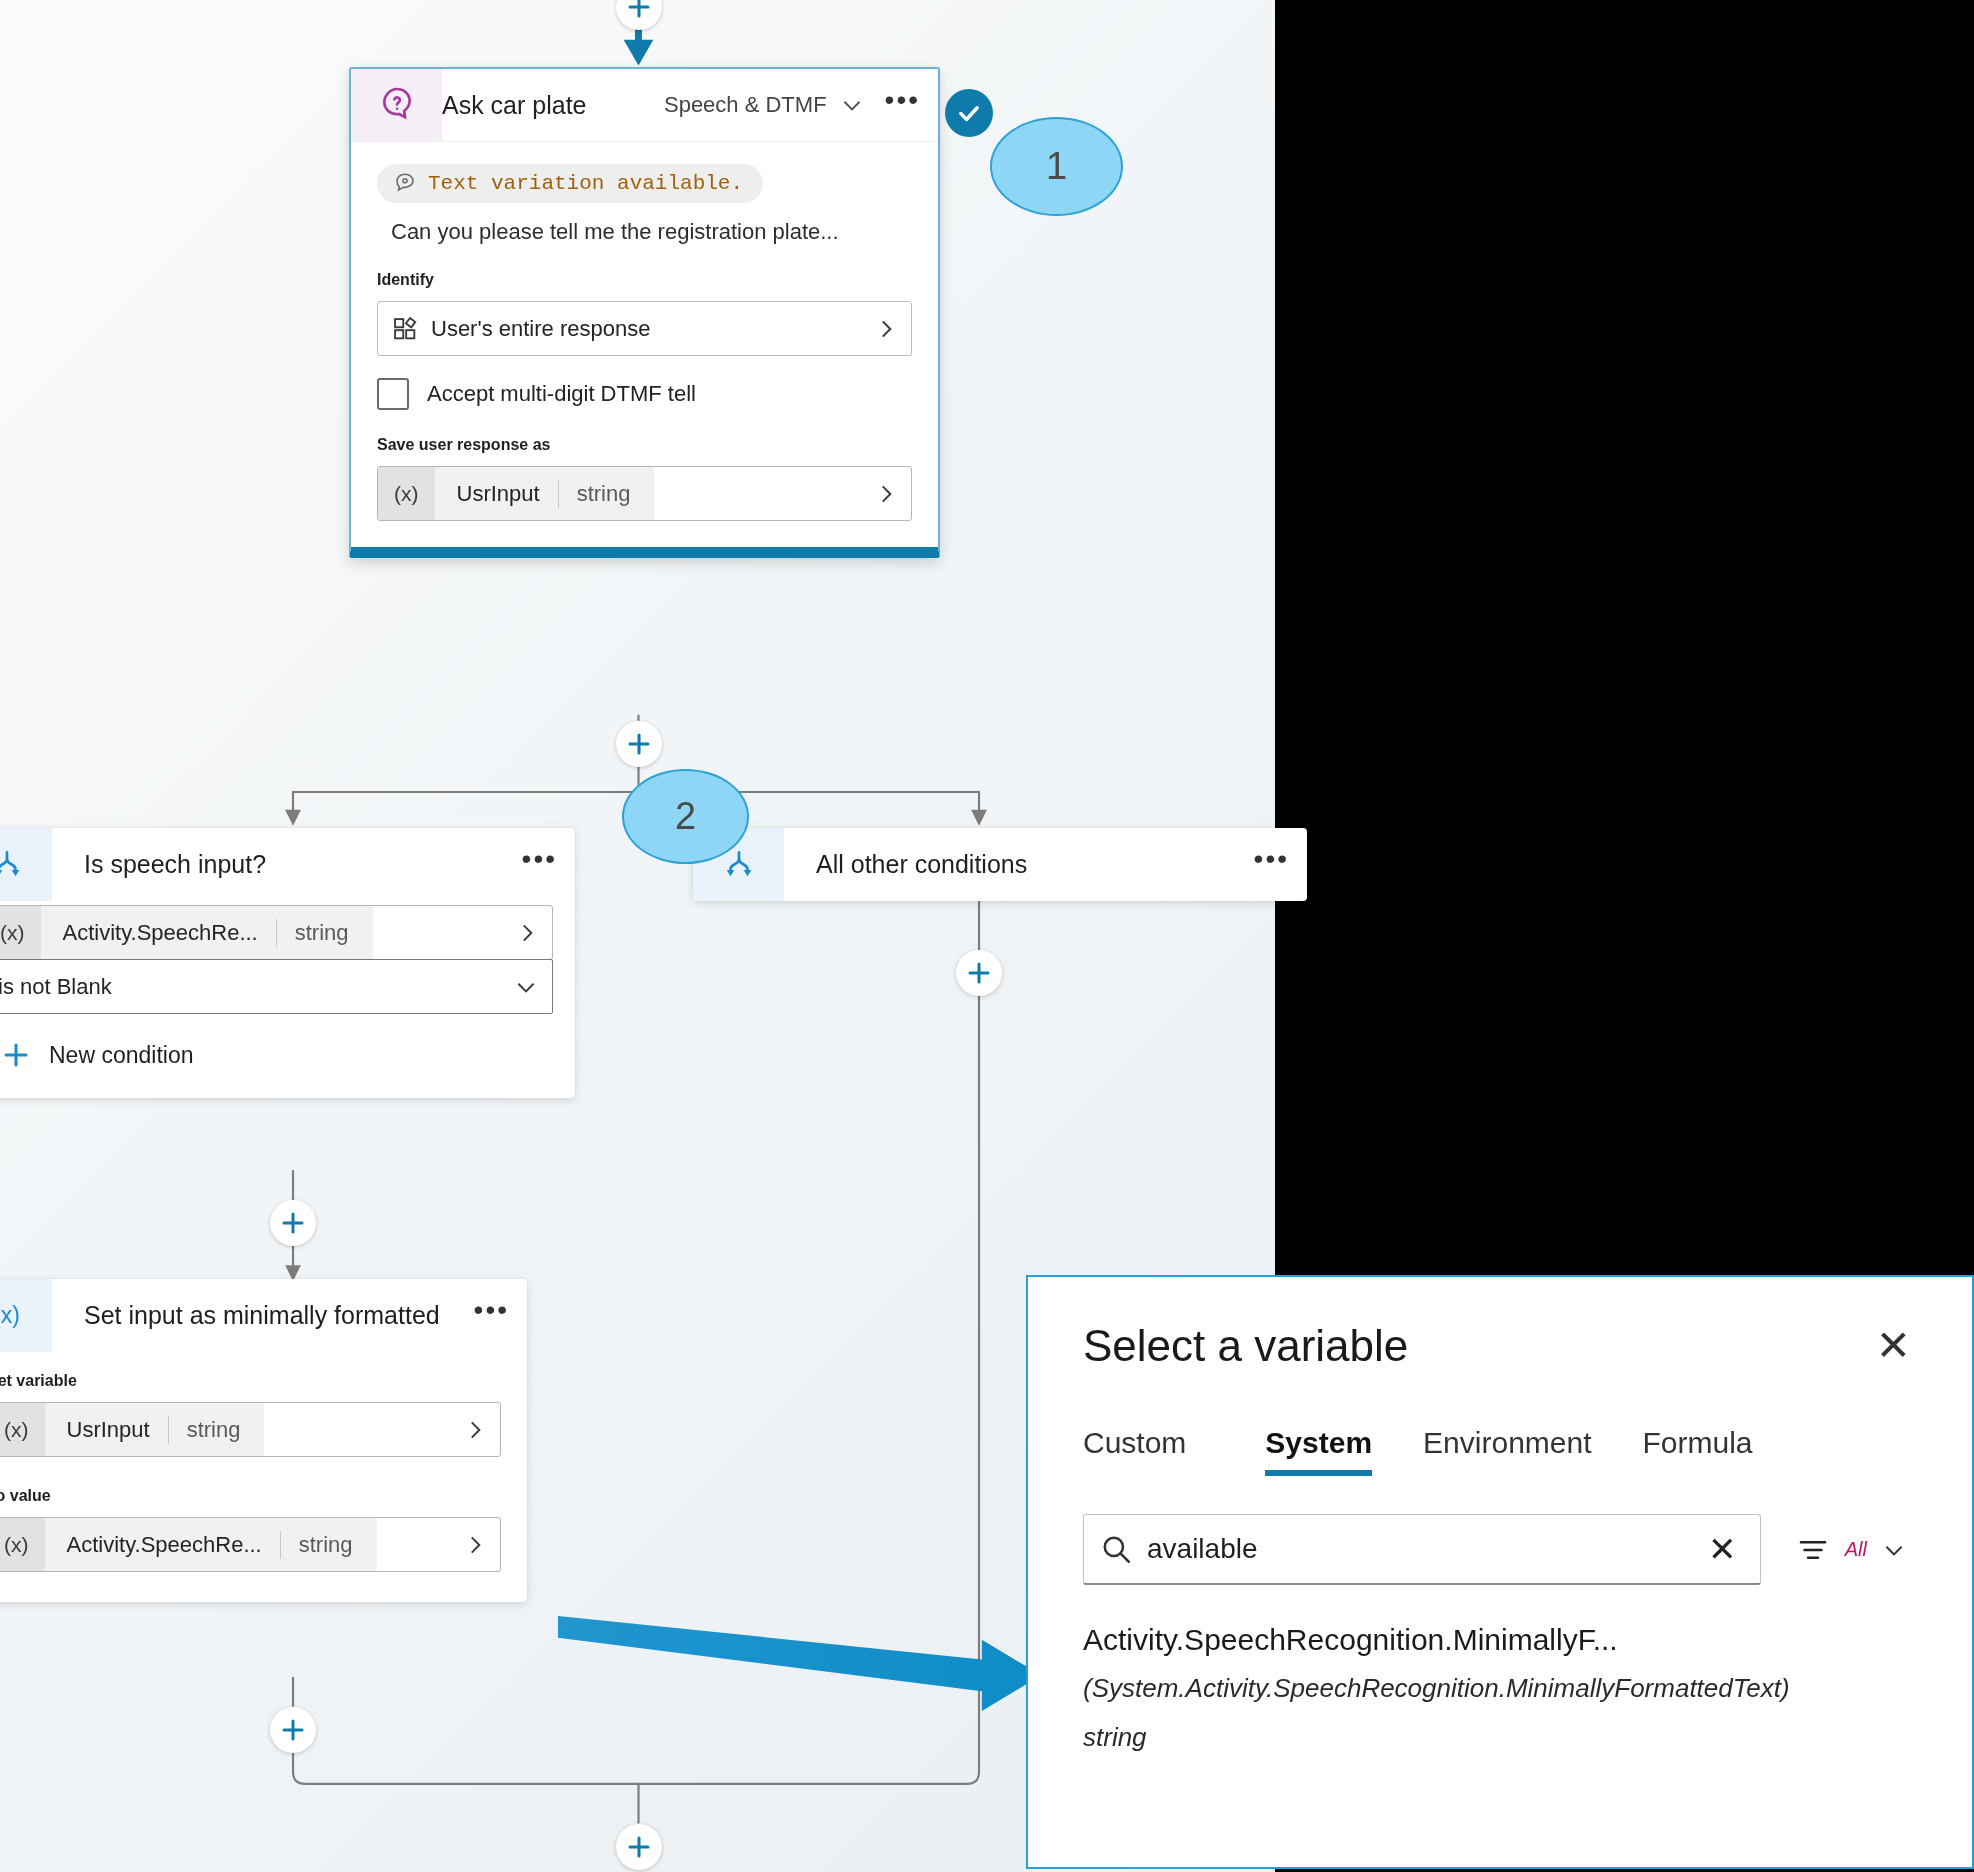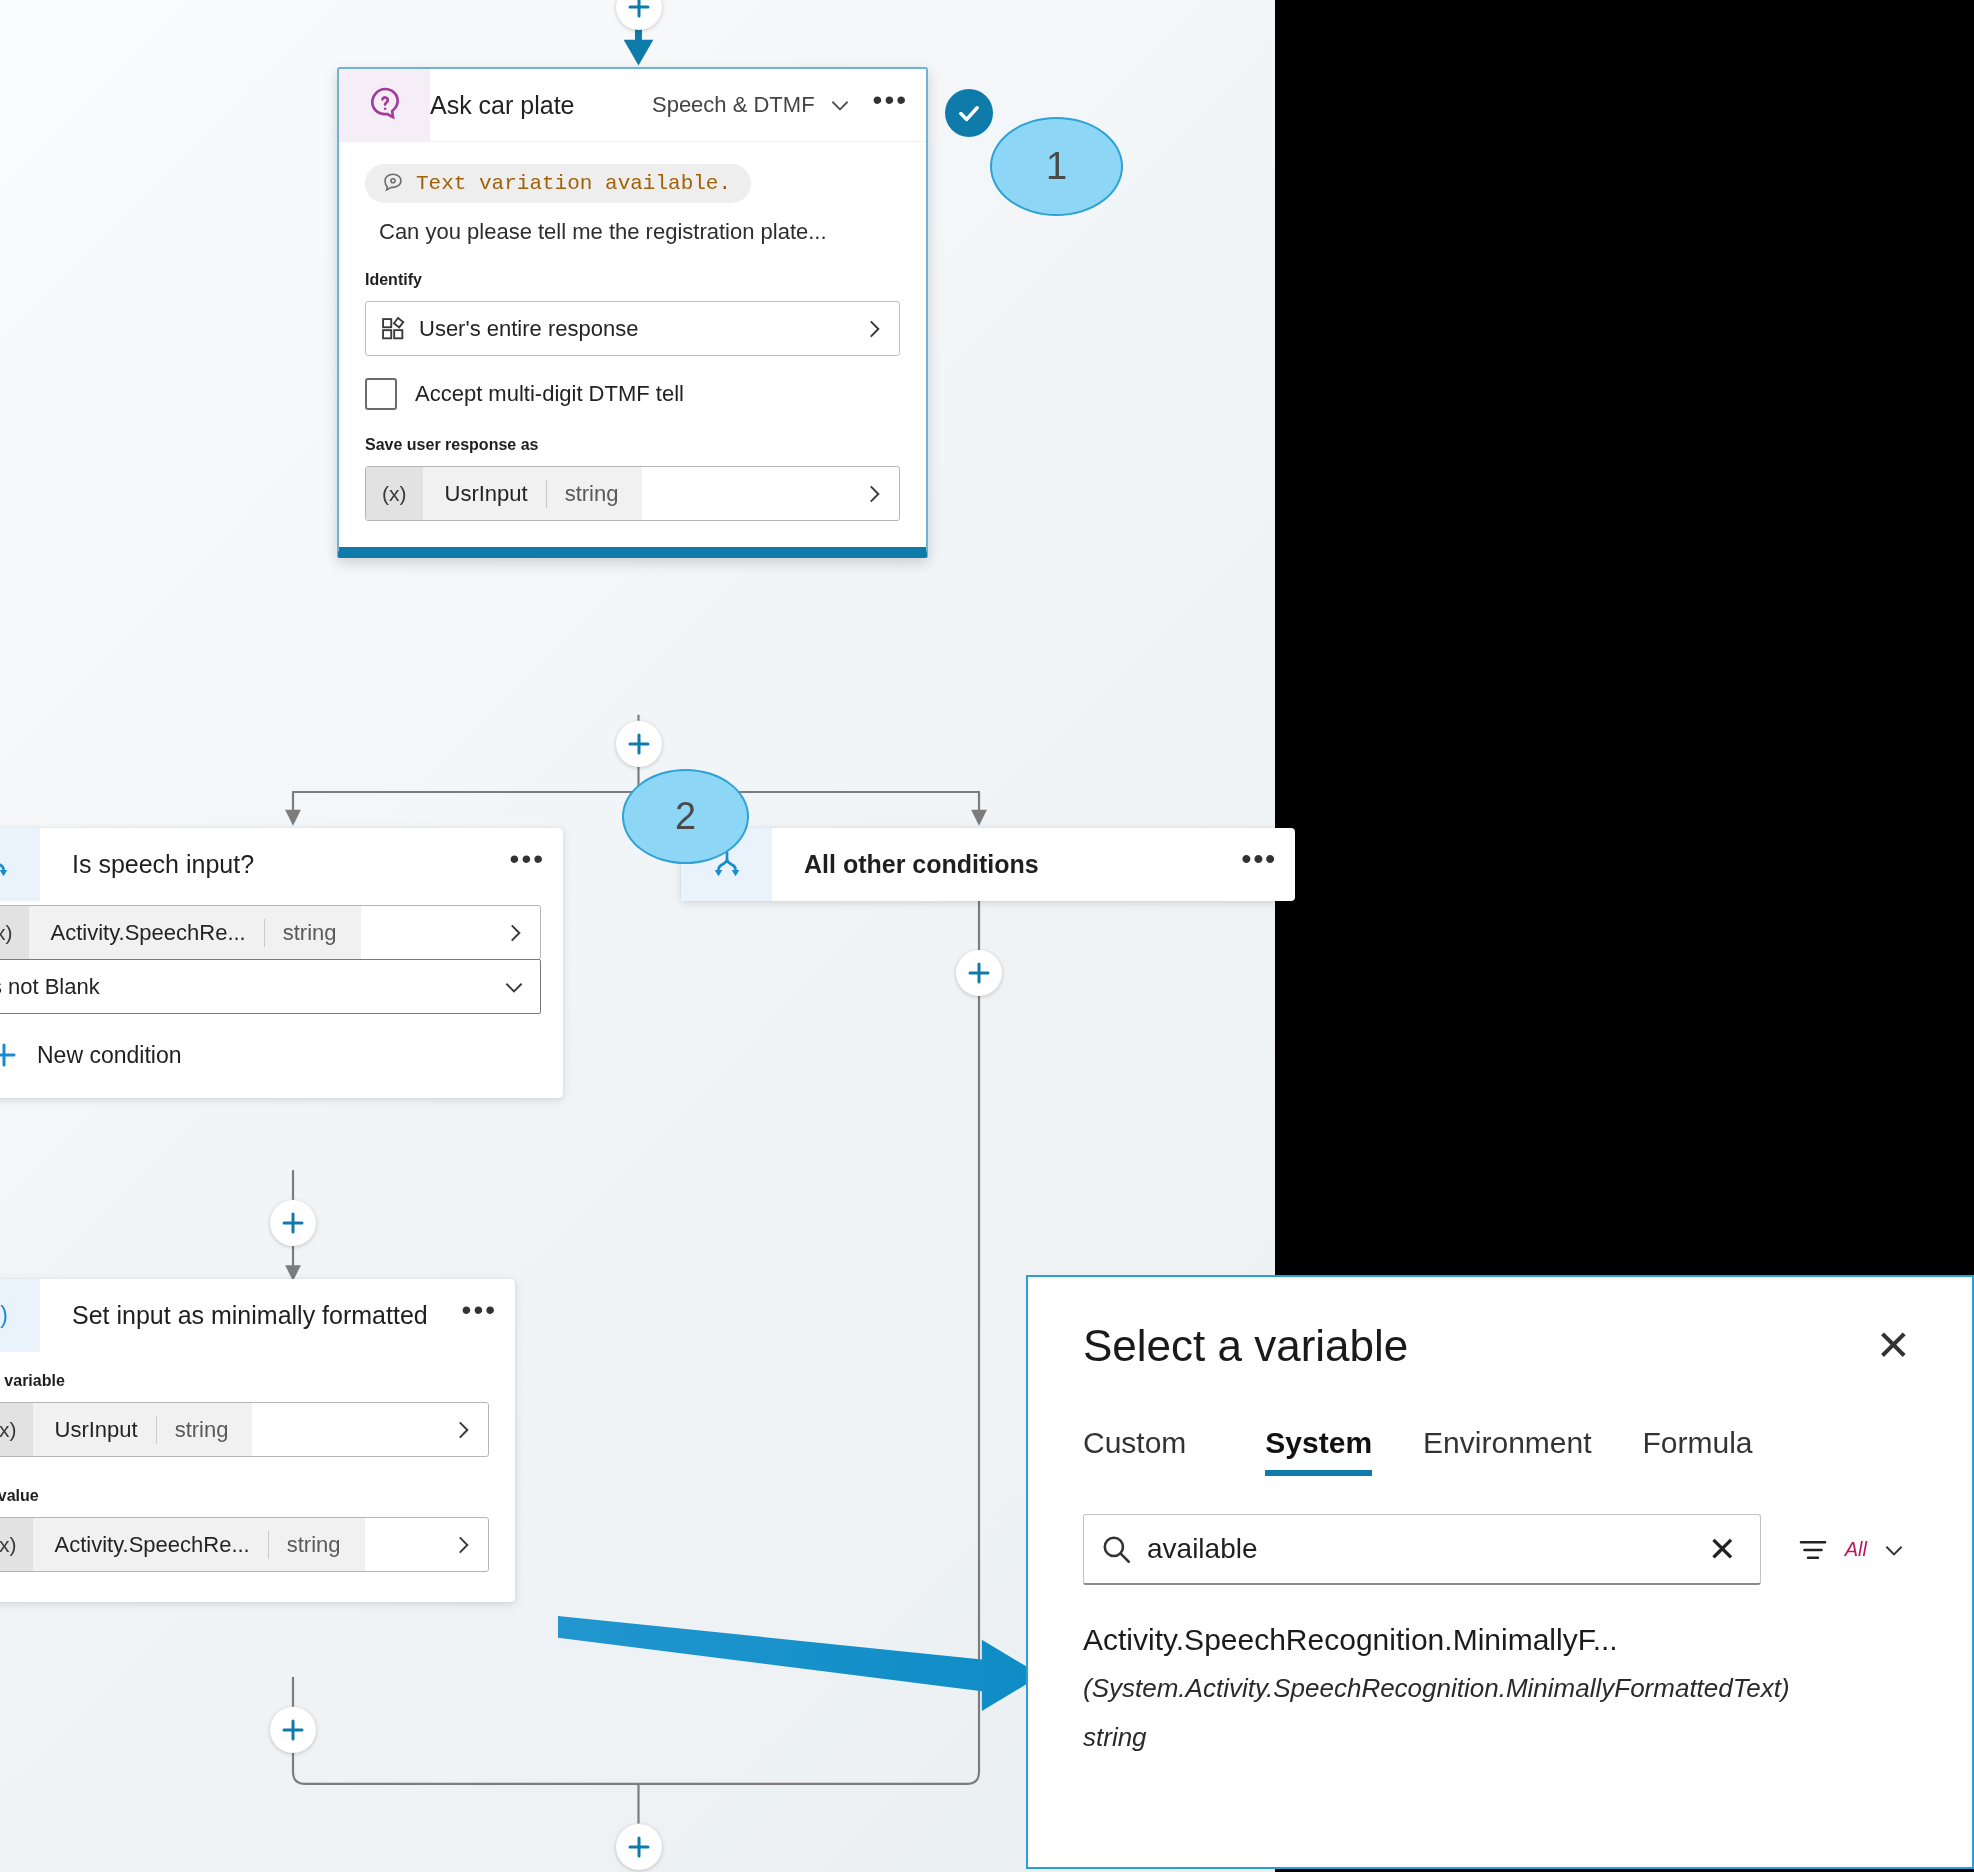--- a/index.html
+++ b/index.html
@@ -39,20 +39,21 @@
   }
   .plus svg { display: block; }
 
   
   .node {
     position: absolute;
     background: #ffffff;
     border-radius: 4px;
     box-shadow: 0 2px 8px rgba(0,0,0,.13), 0 0 1px rgba(0,0,0,.18);
     z-index: 5;
+    margin-left: 12px;
   }
 
   
   .node-question {
     left: 337px; top: 67px;
     width: 591px;
     border: 2px solid #6fb3d4;
     border-bottom: 11px solid #0f7bab;
     border-radius: 3px;
     box-shadow: 0 5px 14px rgba(0,0,0,.16);
@@ -147,21 +148,21 @@
     font-family: "Liberation Sans", sans-serif;
   }
   .varchip-name { font-size: 22px; color: #242424; padding: 0 18px 0 22px; white-space: nowrap; }
   .varchip-sep { width: 1px; height: 28px; background: #c9c9c9; }
   .varchip-type { font-size: 22px; color: #5a5a5a; padding: 0 24px 0 18px; white-space: nowrap; }
   .varfield-spacer { flex: 1 1 auto; }
   .varfield-chev { width: 51px; display: flex; align-items: center; justify-content: center; flex: 0 0 51px; }
 
   
   .node-cond-left { left: -51px; top: 828px; width: 614px; }
-  .node-cond-right { left: 681px; top: 828px; width: 614px; font-weight: bold; }
+  .node-cond-right { left: 681px; top: 828px; width: 614px; }
   .cond-head { display: flex; align-items: center; height: 73px; }
   .cond-head-icon {
     width: 91px; height: 73px; flex: 0 0 91px;
     background: #eaf3fb;
     display: flex; align-items: center; justify-content: center;
   }
   .cond-title { font-size: 25px; color: #1f1f1f; padding-left: 32px; white-space: nowrap; }
   .cond-body { padding: 4px 22px 28px 22px; }
   .selectbox {
     display: flex; align-items: center;

